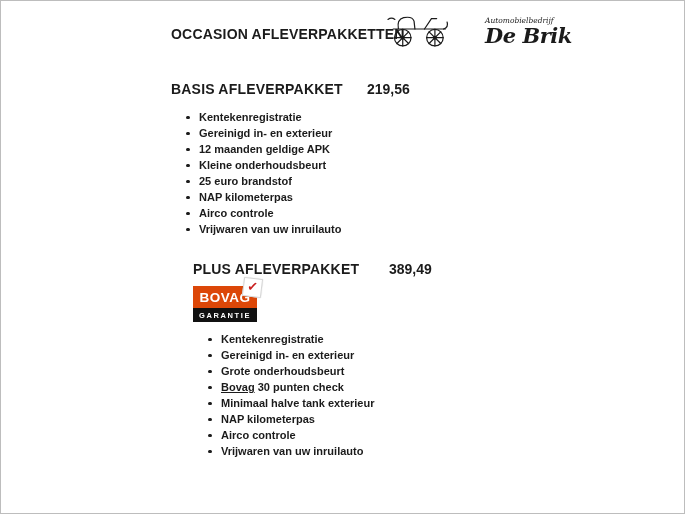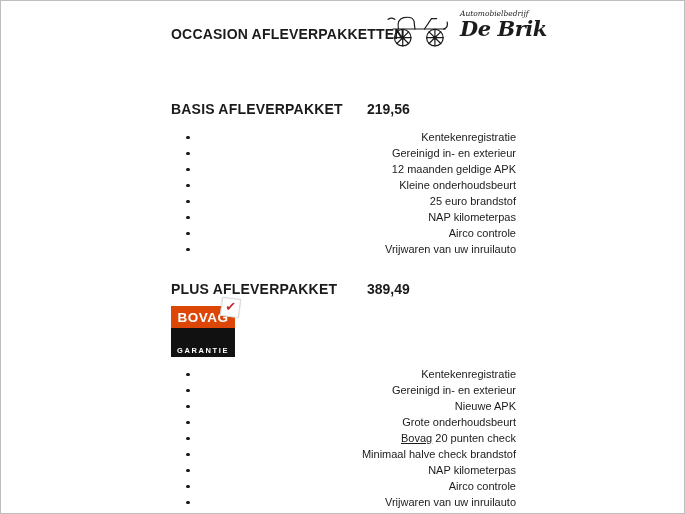--- a/index.html
+++ b/index.html
@@ -7,51 +7,51 @@
     width:685px; height:514px; box-sizing:border-box;
     border:1px solid #bdbdbd; background:#ffffff; color:#1b1b1b;
     font-family:"Liberation Sans", sans-serif;
     position:relative; overflow:hidden;
   }
   .content { margin-left:170px; padding-top:25px; width:345px; }
 
   .header-row { position:relative; height:17px; }
   .title { font-size:14px; font-weight:700; letter-spacing:0.2px; margin:0; white-space:nowrap; }
 
-  .logo { position:absolute; left:215px; top:-17px; display:flex; align-items:flex-start; }
+  .logo { position:absolute; left:215px; top:-17px; display:flex; align-items:center;gap:25px; }
   .logo-text { margin-left:4px; text-align:left; }
   .logo-sub { font-family:"DejaVu Serif", serif; font-style:italic; font-size:7.5px; line-height:9px; white-space:nowrap; }
   .logo-name { font-family:"DejaVu Serif", serif; font-weight:700; font-size:21px; line-height:22px; letter-spacing:-0.5px; white-space:nowrap;font-style:italic; }
 
-  .section-basis { margin-top:58px; }
-  .section-plus  { margin-top:24px; }
+  .section-basis { margin-top:38px; }
+  .section-plus  { margin-top:24px;margin-left:22px; }
   .section-head { display:flex; align-items:baseline; }
   .section-head h2 { margin:0; font-size:14px; font-weight:700; width:196px; white-space:nowrap; letter-spacing:0.2px; }
   .price { font-size:14px; font-weight:700; }
 
   ul.bullets { list-style:none; margin:12px 0 0 15px; padding:0; }
   .section-plus ul.bullets { margin-top:9px; }
   ul.bullets li {
-    position:relative; padding-left:13px; font-size:11px; font-weight:400;
-    line-height:16px; white-space:nowrap;text-align:right;
+    position:relative; padding-left:13px; font-size:11px; font-weight:700;
+    line-height:16px; white-space:nowrap;
   }
   ul.bullets li::before {
     content:""; position:absolute; left:0; top:6.5px;
     width:3.5px; height:3.5px; border-radius:50%; background:#1b1b1b;
   }
   .u { text-decoration:underline; }
 
   .bovag { width:64px; margin:9px 0 0 0; position:relative; }
   .bovag-top {
     background:#dc4708; color:#ffffff; font-weight:700; font-size:13.5px;
     text-align:center; padding:4px 0 3px 0; letter-spacing:0.5px;
   }
   .bovag-bottom {
     background:#111111; color:#ffffff; font-weight:700; font-size:7.5px;
-    text-align:center; letter-spacing:1.6px; padding:18px 0 2px 0;
+    text-align:center; letter-spacing:1.6px; padding:3px 0 2px 0;
   }
   .bovag-check {
     position:absolute; top:-8px; right:-5px; width:17px; height:17px;
     background:#ffffff; border:1px solid #d6d6d6; transform:rotate(7deg);
     color:#c81e1e; font-size:13px; font-weight:700; line-height:16px; text-align:center;
     box-shadow:0 0 1px rgba(0,0,0,0.25);
   }
 </style>
 </head>
 <body>
@@ -118,24 +118,23 @@
 
       <div class="bovag">
         <div class="bovag-top">BOVAG</div>
         <div class="bovag-bottom">GARANTIE</div>
         <div class="bovag-check">✓</div>
       </div>
 
       <ul class="bullets">
         <li>Kentekenregistratie</li>
         <li>Gereinigd in- en exterieur</li>
-        <li>Nieuwe APK</li>
         <li>Grote onderhoudsbeurt</li>
-        <li><span class="u">Bovag</span><span> 20 punten check</span></li>
-        <li>Minimaal halve check brandstof</li>
+        <li><span class="u">Bovag</span><span> 30 punten check</span></li>
+        <li>Minimaal halve tank exterieur</li>
         <li>NAP kilometerpas</li>
         <li>Airco controle</li>
         <li>Vrijwaren van uw inruilauto</li>
       </ul>
     </section>
 
   </div>
 </div>
 
 </body></html>

